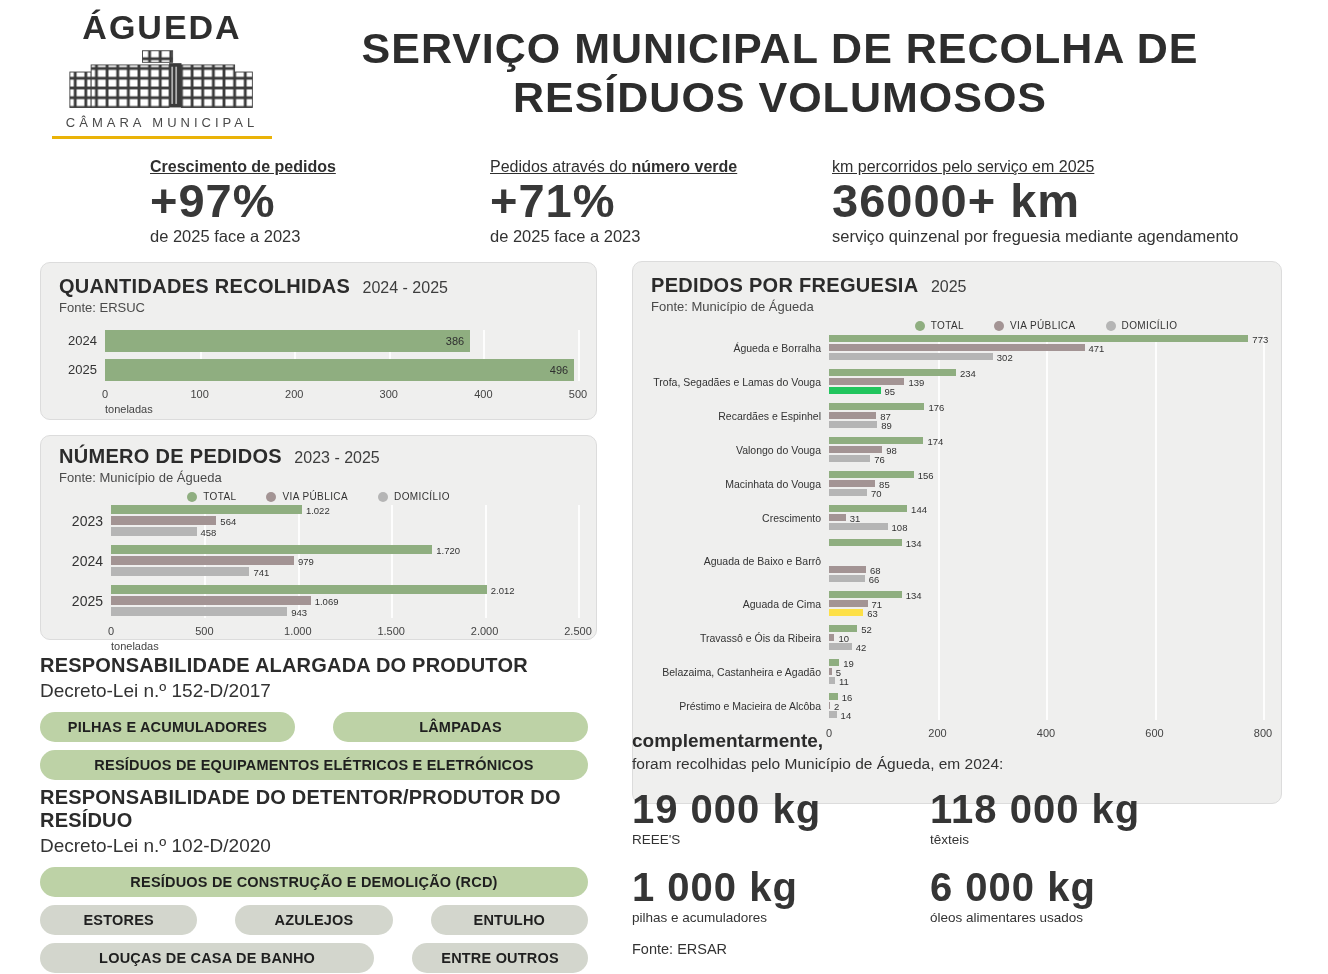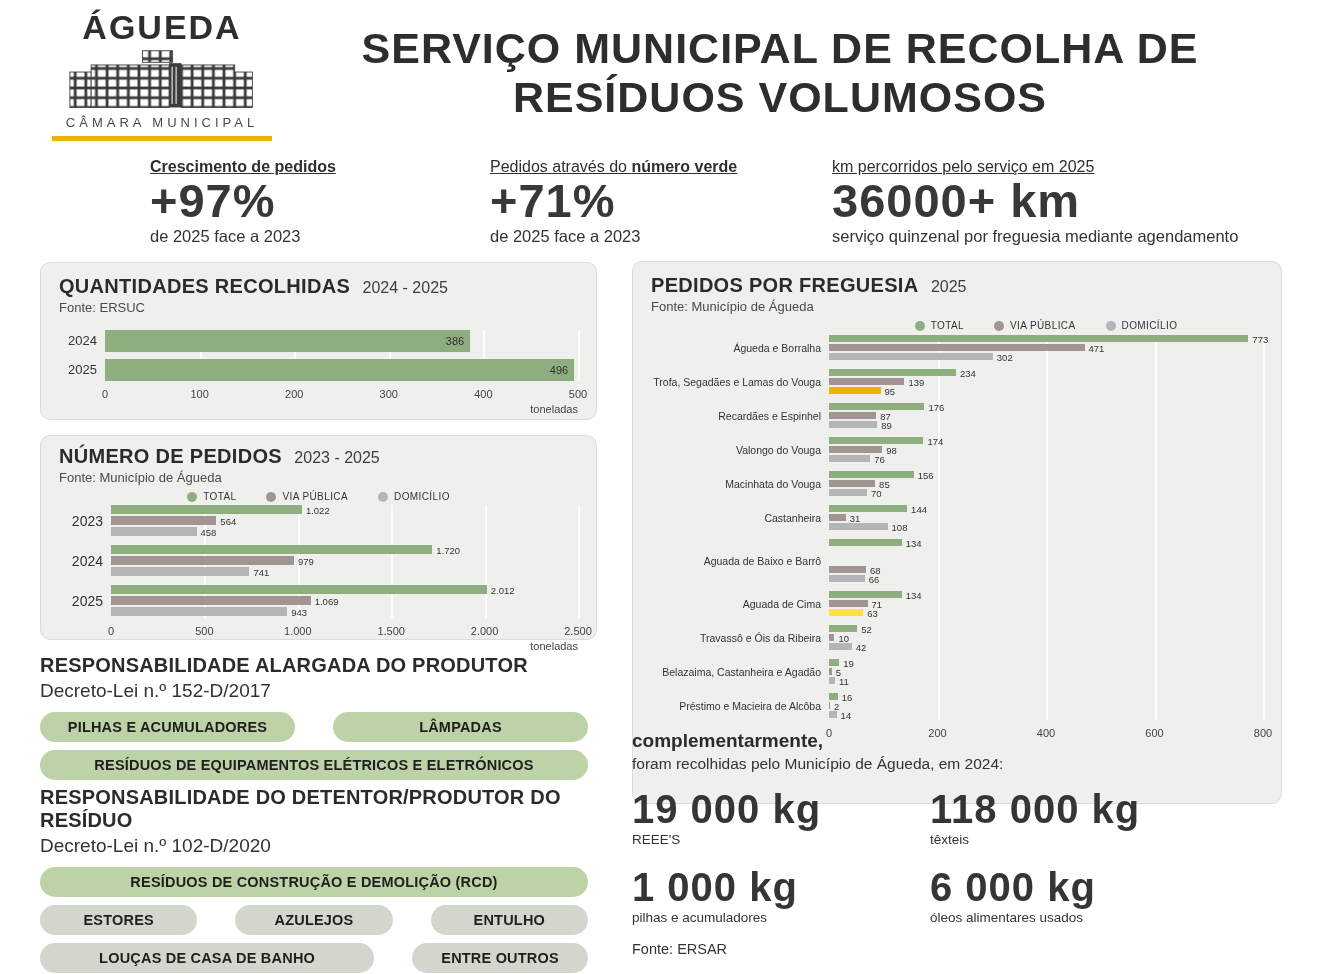--- a/index.html
+++ b/index.html
@@ -1,21 +1,21 @@
 <!DOCTYPE html>
 <html><head>
 <meta charset="utf-8">
 <style>
   html,body{margin:0;padding:0;background:#fff;}
   .page{position:relative;width:1328px;height:974px;background:#ffffff;
         font-family:"Liberation Sans",sans-serif;color:#333;overflow:hidden;}
 
   
   .logo{position:absolute;left:52px;top:8px;width:220px;text-align:center;
-        border-bottom:5px solid #eab308;padding-bottom:6px;}
+        border-bottom:3px solid #eab308;padding-bottom:6px;}
   .logo-title{font-size:34px;font-weight:700;letter-spacing:2px;color:#2e2e2e;}
   .logo-building{display:block;margin:2px auto 4px;}
   .logo-sub{font-size:13px;letter-spacing:4px;color:#4a4a4a;}
   .main-title{position:absolute;left:340px;top:24px;width:880px;margin:0;
         font-size:43px;line-height:1.13;font-weight:700;letter-spacing:1px;
         color:#2d2d2d;text-align:center;}
 
   
   #stats{position:absolute;left:150px;top:158px;display:flex;}
   .stat{box-sizing:border-box;}
@@ -54,21 +54,21 @@
   .cbars{flex:1;min-width:0;}
   .bar-track{position:relative;width:100%;}
   .bar{position:relative;}
   .blabel{white-space:nowrap;color:#333;}
   .blabel.outside{position:absolute;left:100%;margin-left:4px;top:50%;
                   transform:translateY(-50%);font-size:9.5px;}
   .blabel.inside{position:absolute;right:6px;top:50%;
                  transform:translateY(-50%);font-size:11px;color:#2f2f2f;}
   .xaxis{position:relative;height:14px;margin-top:2px;font-size:11px;color:#444;}
   .tick{position:absolute;transform:translateX(-50%);}
-  .xlab{font-size:11px;color:#444;text-align:right;margin-top:1px;}
+  .xlab{font-size:11px;color:#444;text-align:left;margin-top:1px;}
 
   
   .resp{position:absolute;width:548px;}
   #resp-0{left:40px;top:654px;}
   #resp-1{left:40px;top:786px;}
   .rhead{font-size:20px;font-weight:800;color:#2b2b2b;letter-spacing:.2px;}
   .rlaw{font-size:19px;color:#333;margin:3px 0 10px;}
   .prow{display:flex;gap:38px;margin-bottom:8px;}
   .pill{height:30px;border-radius:16px;display:flex;align-items:center;justify-content:center;
         font-weight:700;font-size:14.5px;color:#1f1f1f;letter-spacing:.2px;}
@@ -341,21 +341,21 @@
                   <div class="bar" style="height: 7px; width: 29.25%; background: rgb(143, 174, 128);">
                     <span class="blabel outside">234</span>
                   </div>
                 </div>
                 <div class="bar-track" style="margin-bottom: 2px;">
                   <div class="bar" style="height: 7px; width: 17.375%; background: rgb(163, 148, 148);">
                     <span class="blabel outside">139</span>
                   </div>
                 </div>
                 <div class="bar-track" style="margin-bottom: 2px;">
-                  <div class="bar" style="height: 7px; width: 11.875%; background: #eab308;">
+                  <div class="bar" style="height: 7px; width: 11.875%; background: #22c55e;">
                     <span class="blabel outside">95</span>
                   </div>
                 </div>
               </div>
             </div>
             <div class="crow" style="margin-bottom: 7px;">
               <div class="clabel" style="width: 170px;">Recardães e Espinhel</div>
               <div class="cbars">
                 <div class="bar-track" style="margin-bottom: 2px;">
                   <div class="bar" style="height: 7px; width: 22%; background: rgb(143, 174, 128);">
@@ -408,21 +408,21 @@
                   </div>
                 </div>
                 <div class="bar-track" style="margin-bottom: 2px;">
                   <div class="bar" style="height: 7px; width: 8.75%; background: rgb(181, 181, 181);">
                     <span class="blabel outside">70</span>
                   </div>
                 </div>
               </div>
             </div>
             <div class="crow" style="margin-bottom: 7px;">
-              <div class="clabel" style="width: 170px;">Castanheira</div>
+              <div class="clabel" style="width: 170px;">Crescimento</div>
               <div class="cbars">
                 <div class="bar-track" style="margin-bottom: 2px;">
                   <div class="bar" style="height: 7px; width: 18%; background: rgb(143, 174, 128);">
                     <span class="blabel outside">144</span>
                   </div>
                 </div>
                 <div class="bar-track" style="margin-bottom: 2px;">
                   <div class="bar" style="height: 7px; width: 3.875%; background: rgb(163, 148, 148);">
                     <span class="blabel outside">31</span>
                   </div>

